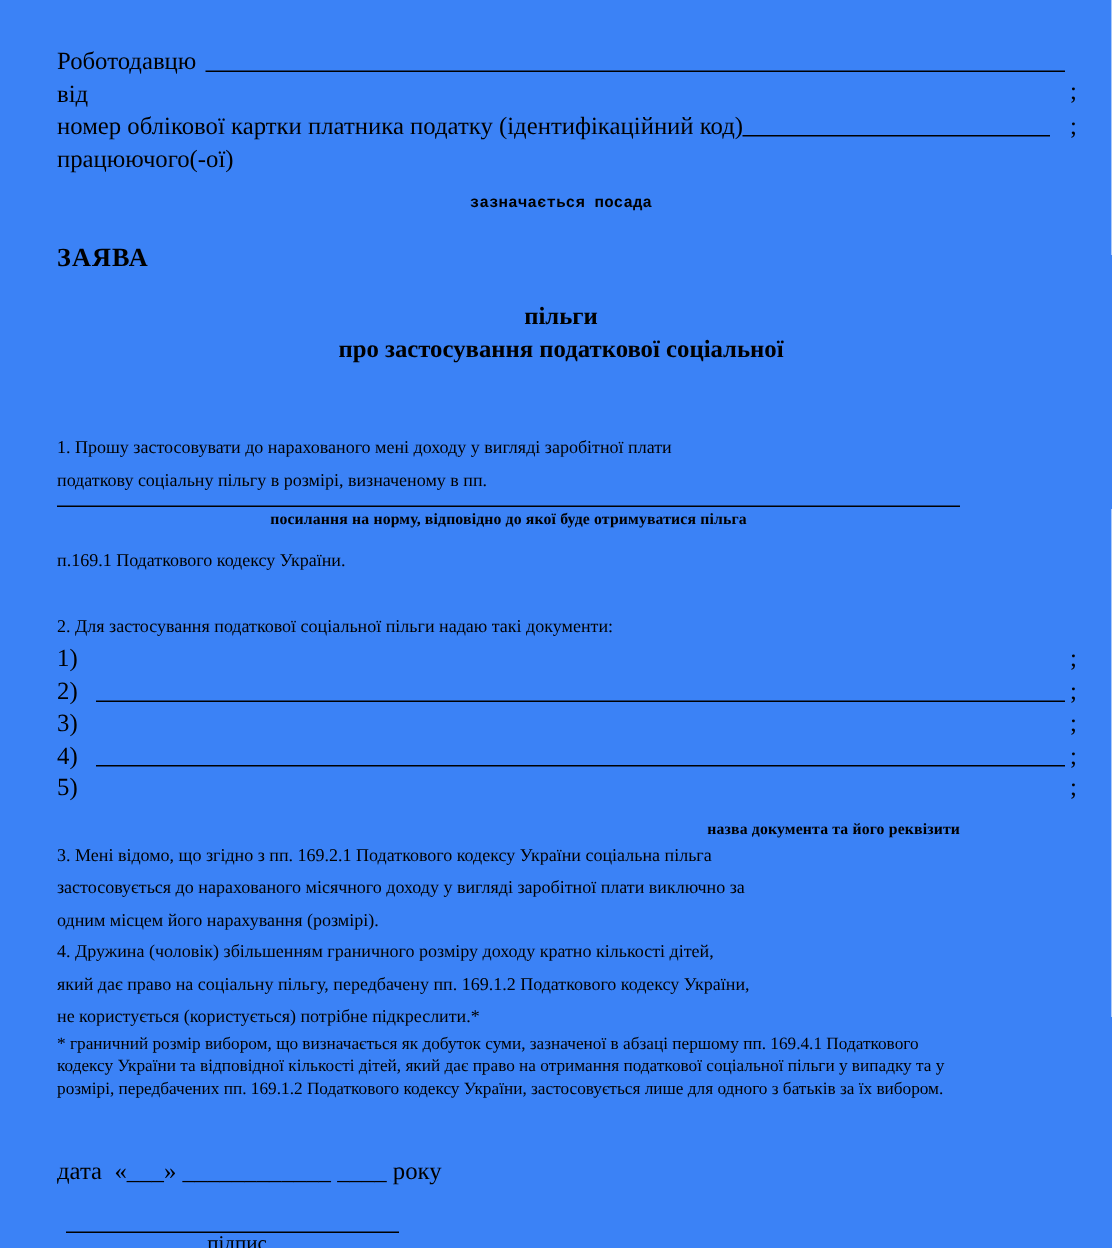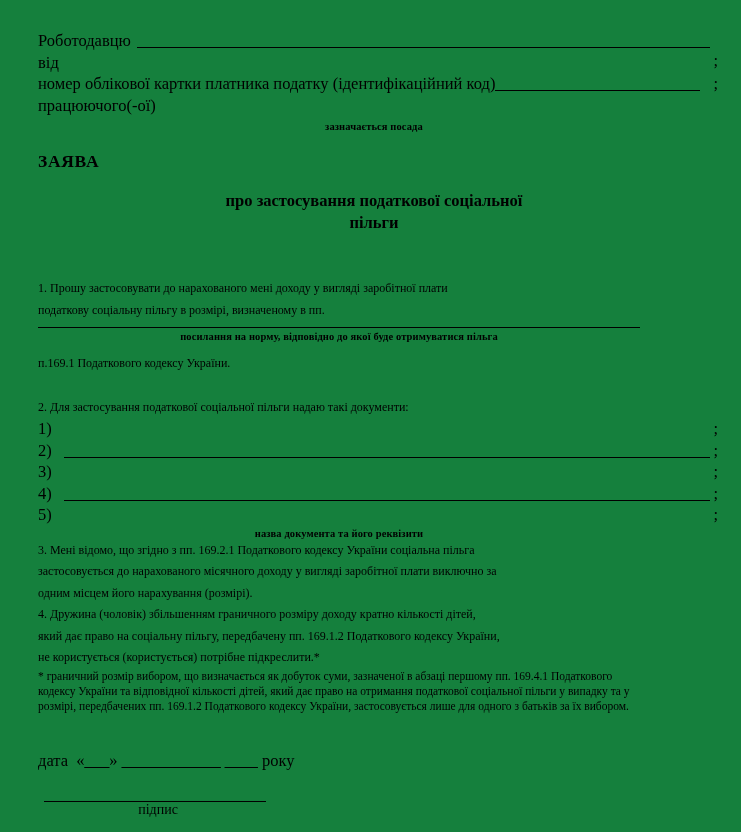--- a/index.html
+++ b/index.html
@@ -9,21 +9,21 @@
     background: #ffffff;
   }
   body {
     font-family: "Liberation Serif", "DejaVu Serif", serif;
     color: #000000;
   }
   .page {
     position: relative;
     width: 741px;
     height: 832px;
-    background: #15803d;
+    background: #3b82f6;
     overflow: hidden;
     box-sizing: border-box;
     padding: 0;
   }
   .doc {
     position: absolute;
     left: 38px;
     top: 30px;
     width: 672px;
   }
@@ -117,21 +117,21 @@
     margin-bottom: 3px;
   }
   .doc-line.ruled { border-bottom: 1.4px solid #000; }
 
   
   .date-row {
     font-size: 16.5px;
     line-height: 21.5px;
     white-space: nowrap;
   }
-  .ul-short { text-decoration: underline; }
+  .ul-short { }
   .sig-rule {
     border-bottom: 1.4px solid #000;
     height: 0;
     width: 222px;
     margin-left: 6px;
   }
   .sig-caption {
     font-size: 14px;
     width: 228px;
     text-align: center;
@@ -165,29 +165,29 @@
       <div class="hdr-row">
         <span class="hdr-label">номер облікової картки платника податку (ідентифікаційний код)</span>
         <span class="fill-rule" style="margin-left:0;margin-right:10px;"></span>
         <span class="semi">;</span>
       </div>
 
       <div class="hdr-row">
         <span class="hdr-label">працюючого(-ої)</span>
       </div>
 
-      <div class="caption" style="margin-top:4px;">зазначається посада</div>
+      <div class="caption" style="margin-top:14px;font-family:Liberation Mono, monospace;">зазначається посада</div>
     </div>
 
     <div class="spacer-18"></div>
     <div class="title-main">ЗАЯВА</div>
 
     <div class="spacer-18"></div>
+    <div class="title-sub">пільги</div>
     <div class="title-sub">про застосування податкової соціальної</div>
-    <div class="title-sub">пільги</div>
 
     <div class="spacer-30"></div>
     <div class="spacer-14"></div>
     <div class="body-text">1. Прошу застосовувати до нарахованого мені доходу у вигляді заробітної плати</div>
     <div class="body-text">податкову соціальну пільгу в розмірі, визначеному в пп.</div>
 
     <div class="spacer-6"></div>
     <div class="rule" style="width:602px;"></div>
     <div class="caption" style="width:602px;margin-top:2px;">посилання на норму, відповідно до якої буде отримуватися пільга</div>
 
@@ -223,21 +223,21 @@
         <span class="semi">;</span>
       </div>
 
       <div class="doc-item">
         <span class="doc-num">5)</span>
         <span class="doc-line"></span>
         <span class="semi">;</span>
       </div>
     </div>
 
-    <div class="caption" style="width:602px;margin-top:1px;">назва документа та його реквізити</div>
+    <div class="caption" style="width:602px;margin-top:11px;text-align:right;">назва документа та його реквізити</div>
 
     <div class="body-text">3. Мені відомо, що згідно з пп. 169.2.1 Податкового кодексу України соціальна пільга</div>
     <div class="body-text">застосовується до нарахованого місячного доходу у вигляді заробітної плати виключно за</div>
     <div class="body-text">одним місцем його нарахування (розмірі).</div>
 
     <div class="body-text">4. Дружина (чоловік) збільшенням граничного розміру доходу кратно кількості дітей,</div>
     <div class="body-text">який дає право на соціальну пільгу, передбачену пп. 169.1.2 Податкового кодексу України,</div>
     <div class="body-text">не користується (користується) потрібне підкреслити.*</div>
 
     <div class="footnote">* граничний розмір вибором, що визначається як добуток суми, зазначеної в абзаці першому пп. 169.4.1 Податкового</div>

